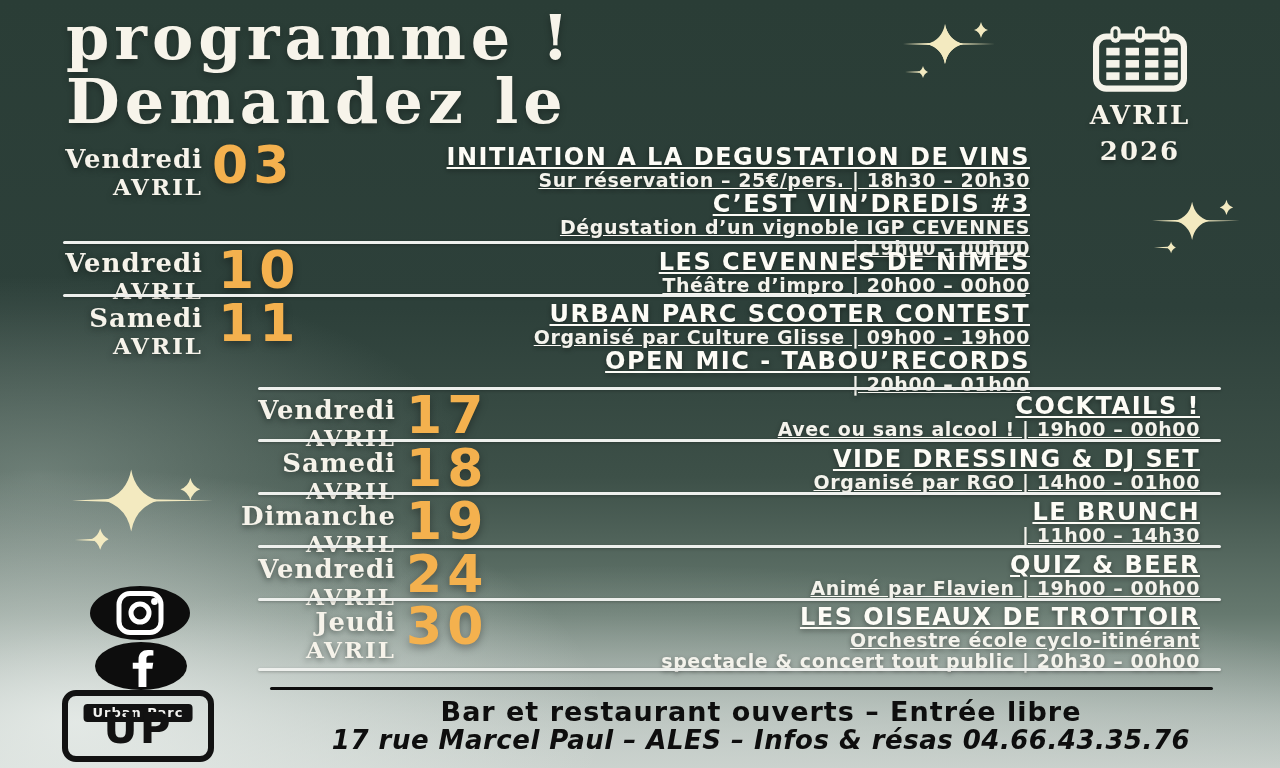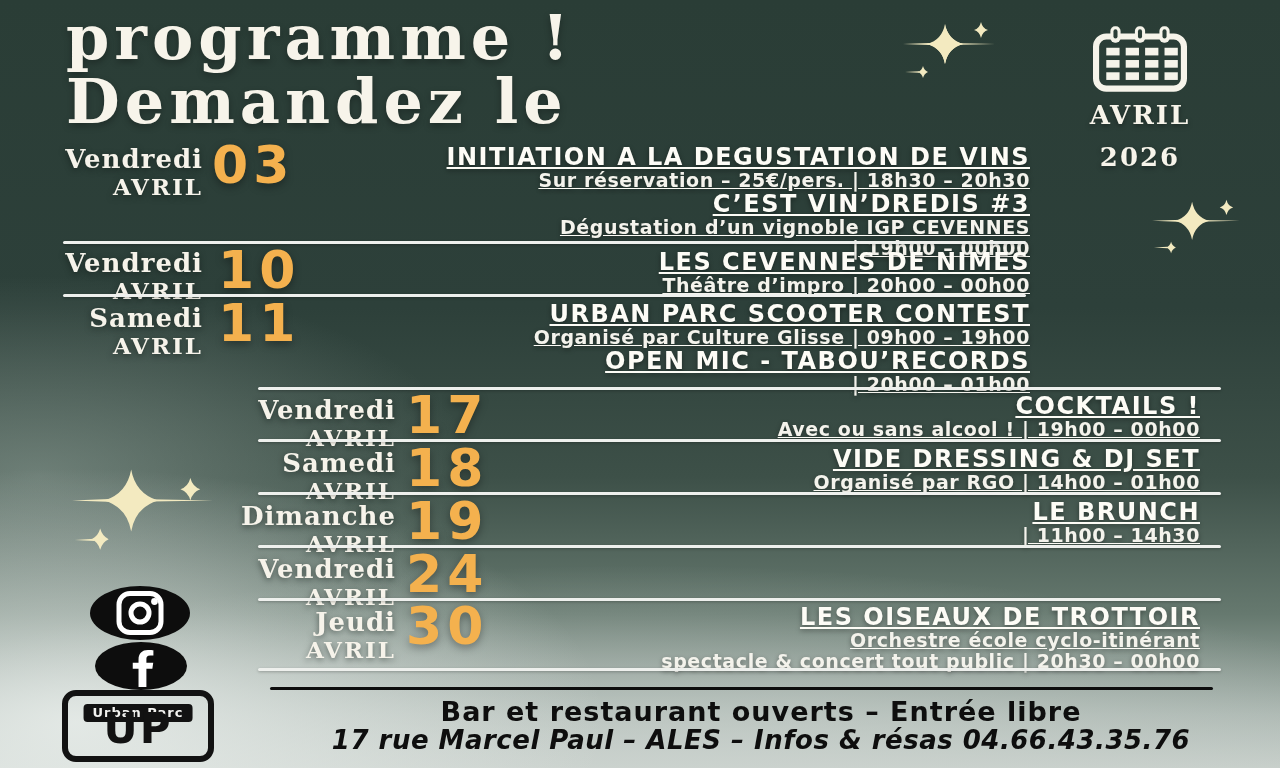--- a/index.html
+++ b/index.html
@@ -115,21 +115,21 @@
           <rect x="32" y="33" width="13" height="7.5"></rect>
           <rect x="51" y="33" width="13" height="7.5"></rect>
           <rect x="70" y="33" width="13" height="7.5"></rect>
         <rect x="13" y="45" width="13" height="7.5"></rect>
           <rect x="32" y="45" width="13" height="7.5"></rect>
           <rect x="51" y="45" width="13" height="7.5"></rect>
           <rect x="70" y="45" width="13" height="7.5"></rect>
       </g>
     </svg>
     <div class="cal-label">AVRIL</div>
-    <div class="cal-label" style="margin-top:15px">2026</div>
+    <div class="cal-label" style="margin-top:9px">2026</div>
   </div>
 
   <svg class="sparkle" style="left:903px;top:14px" width="110" height="75" viewBox="0 0 110 75">
     <g fill="#f3eac0">
       <polygon points="0,30 40,28.5 40,31.5"></polygon>
         <polygon points="46,29 92,30 46,31"></polygon>
       <path d="M42,10 Q45,26 60,30 Q45,34 42,50 Q39,34 24,30 Q45,26 42,10 Z"></path>
       <path d="M42,10 Q45,26 60,30 Q45,34 42,50 Q39,34 24,30 Q39,26 42,10 Z"></path>
       <path d="M78,8 Q79.5,14.5 85,16 Q79.5,17.5 78,24 Q76.5,17.5 71,16 Q76.5,14.5 78,8 Z"></path>
       <polygon points="2,58 16,57.2 16,58.8"></polygon>
@@ -232,20 +232,24 @@
     <div class="s">| 11h00 – 14h30</div>
   </div>
 
   <div class="divider" style="left:258px;top:545px;width:963px"></div>
 
   <div class="daylbl lbl-bot" style="top:556px">
     <div class="d1">Vendredi</div>
     <div class="d2">AVRIL</div>
   </div>
   <div class="num" style="left:406px;top:550px">24</div>
+  <div class="content col-bot" style="top:553px">
+    <div class="t">QUIZ &amp; BEER</div>
+    <div class="s">Animé par Flavien | 19h00 – 00h00</div>
+  </div>
 
   <div class="divider" style="left:258px;top:598px;width:963px"></div>
 
   <div class="daylbl lbl-bot" style="top:609px">
     <div class="d1">Jeudi</div>
     <div class="d2">AVRIL</div>
   </div>
   <div class="num" style="left:406px;top:602px">30</div>
   <div class="content col-bot" style="top:605px">
     <div class="t">LES OISEAUX DE TROTTOIR</div>

